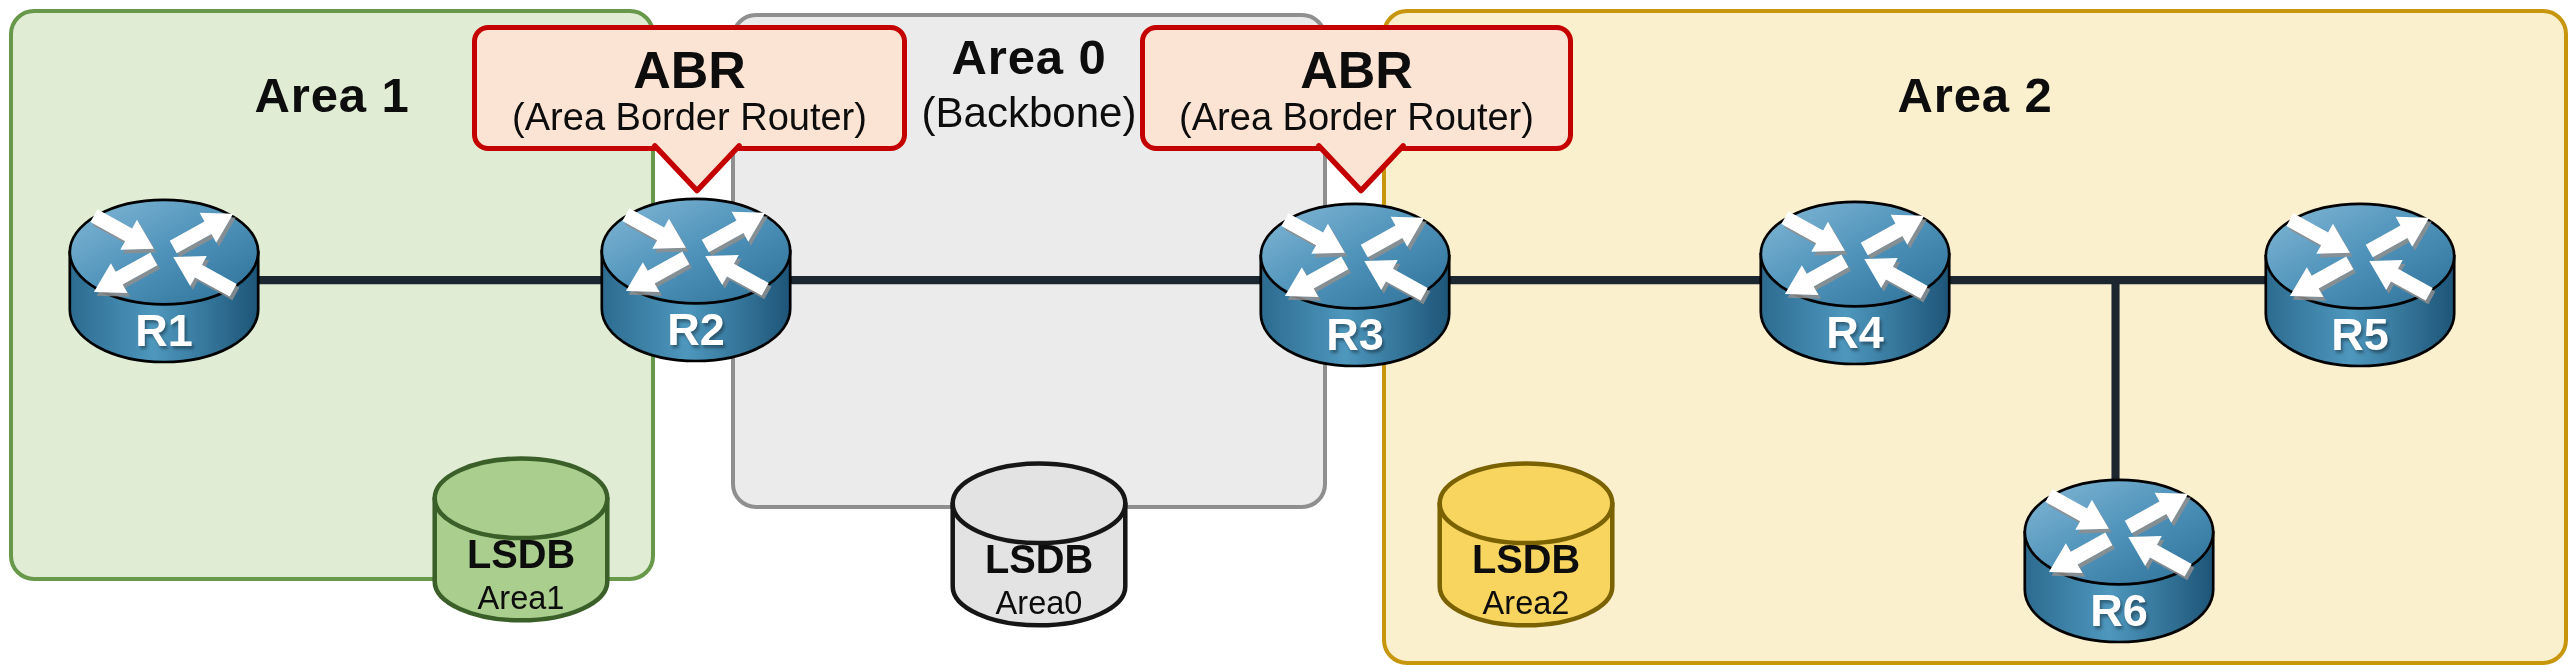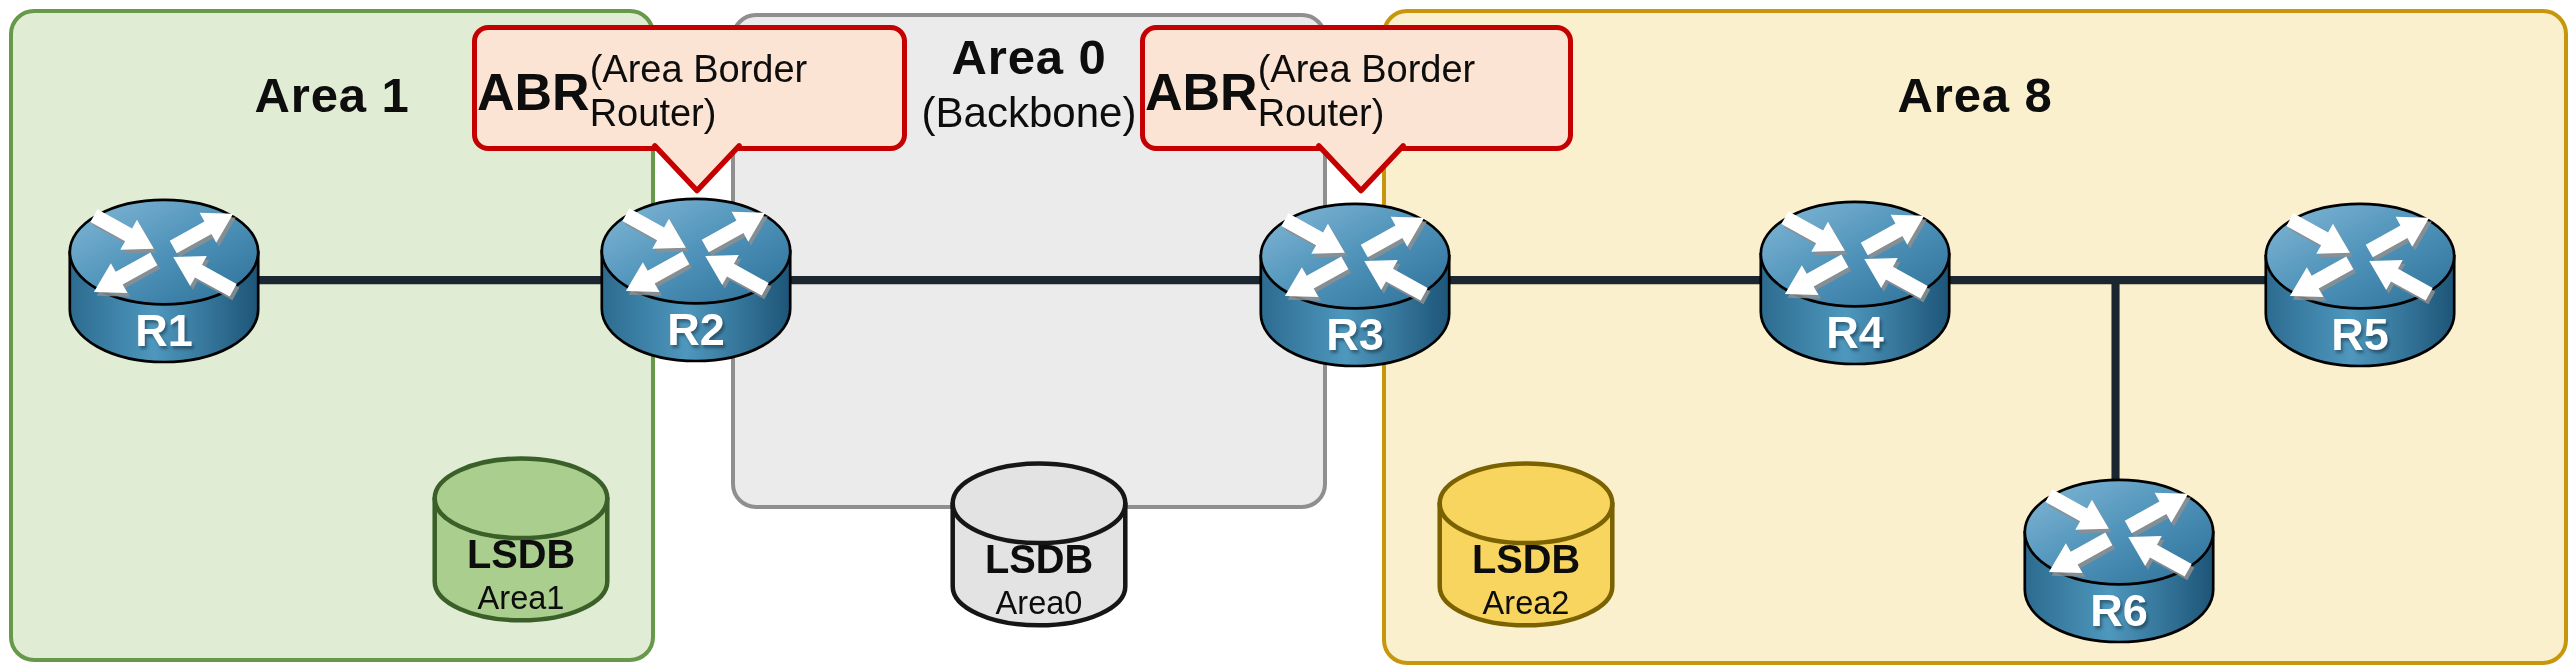--- a/index.html
+++ b/index.html
@@ -2,21 +2,21 @@
 <html style="--text-color: #0d0d0d; --area1-fill: #e0edd4; --area1-border: #68984a; --area0-fill: #ebebeb; --area0-border: #8f8f8f; --area2-fill: #faf0ce; --area2-border: #c8960c; --callout-fill: #fbe4d4; --callout-border: #c40000; --link-color: #1b2631; --lsdb1-fill: #a9ce8d; --lsdb1-border: #3a5f28; --lsdb0-fill: #e3e3e3; --lsdb0-border: #161616; --lsdb2-fill: #f8d55f; --lsdb2-border: #7a6200;font-size:14.4px"><head>
 <meta charset="utf-8">
 <style>
   html,body{margin:0;padding:0;background:#ffffff;}
   .canvas{
     position:relative;width:2576px;height:673px;background:#ffffff;overflow:hidden;
     font-family:"Liberation Sans",sans-serif;color:var(--text-color,#0d0d0d);
   }
   
   .area{position:absolute;border-radius:25px;border:4.5px solid;box-sizing:border-box;z-index:1;}
-  #area1{left:9px;top:9px;width:646px;height:653px;background:var(--area1-fill);border-color:var(--area1-border);}
+  #area1{left:9px;top:9px;width:646px;height:572px;background:var(--area1-fill);border-color:var(--area1-border);}
   #area0{left:731px;top:12.6px;width:596px;height:496px;background:var(--area0-fill);border-color:var(--area0-border);}
   #area2{left:1382px;top:9px;width:1186px;height:656px;background:var(--area2-fill);border-color:var(--area2-border);}
   .area-title{
     position:absolute;left:0;width:100%;text-align:center;
     font-size:49px;font-weight:800;letter-spacing:0.9px;line-height:1.15;
   }
   #area1 .area-title,#area2 .area-title{top:54px;}
   #area0 .area-title{top:12.6px;}
   .area-subtitle{
     position:absolute;left:0;top:72px;width:100%;text-align:center;
@@ -36,21 +36,21 @@
   .cyl use{stroke-width:5;stroke-linejoin:round;}
   .cyl-green use{fill:var(--lsdb1-fill);stroke:var(--lsdb1-border);}
   .cyl-gray  use{fill:var(--lsdb0-fill);stroke:var(--lsdb0-border);}
   .cyl-yellow use{fill:var(--lsdb2-fill);stroke:var(--lsdb2-border);}
   .ctitle{font-family:"Liberation Sans",sans-serif;font-size:44px;font-weight:800;fill:#0d0d0d;text-anchor:middle;}
   .csub{font-family:"Liberation Sans",sans-serif;font-size:36px;font-weight:400;fill:#0d0d0d;text-anchor:middle;}
   
   .callout{
     position:absolute;z-index:20;box-sizing:border-box;
     background:var(--callout-fill);border:5.4px solid var(--callout-border);border-radius:16.3px;
-    display:flex;flex-direction:row;align-items:center;justify-content:center;padding-top:7.2px;
+    display:flex;flex-direction:column;align-items:center;justify-content:center;padding-top:7.2px;
   }
   .c-title{font-size:52px;font-weight:800;line-height:1.0;}
   .c-sub{font-size:38px;font-weight:400;line-height:1.15;}
   .tail{position:absolute;z-index:21;overflow:visible;}
   .tail-fill{fill:var(--callout-fill);}
   .tail-stroke{fill:none;stroke:var(--callout-border);stroke-width:6;stroke-linecap:round;stroke-linejoin:round;}
 </style>
 </head>
 <body>
 
@@ -93,21 +93,21 @@
   </svg>
 
   <div class="area" id="area1">
     <div class="area-title">Area 1</div>
   </div>
   <div class="area" id="area0">
     <div class="area-title">Area 0</div>
     <div class="area-subtitle">(Backbone)</div>
   </div>
   <div class="area" id="area2">
-    <div class="area-title">Area 8</div>
+    <div class="area-title">Area 2</div>
   </div>
 
   <svg class="links" width="2576" height="673" viewBox="0 0 2853 745">
     <line x1="181" y1="310" x2="2614" y2="310"></line>
     <line x1="2343" y1="310" x2="2343" y2="618"></line>
   </svg>
 
   <svg class="router" style="left:68px;top:196px" width="192" height="168" viewBox="0 0 213 186">
     <use href="#router-body"></use>
     <text class="rlabel" x="106.5" y="166">R1</text>

